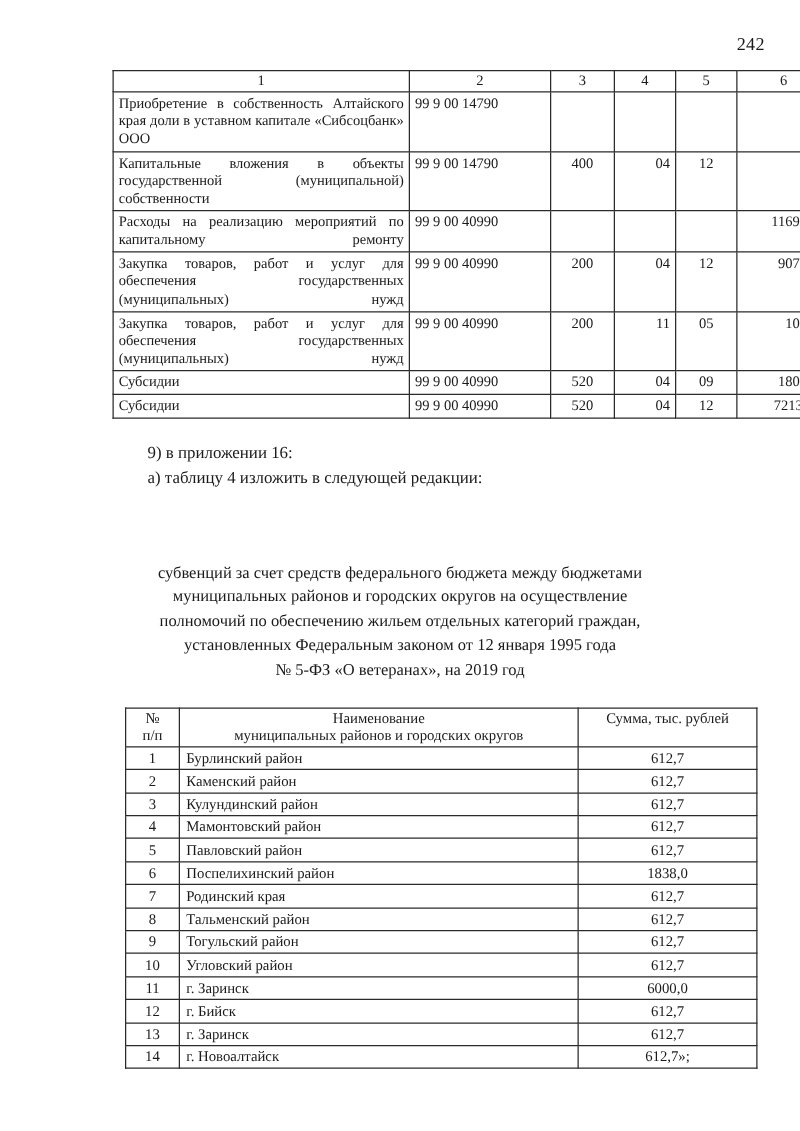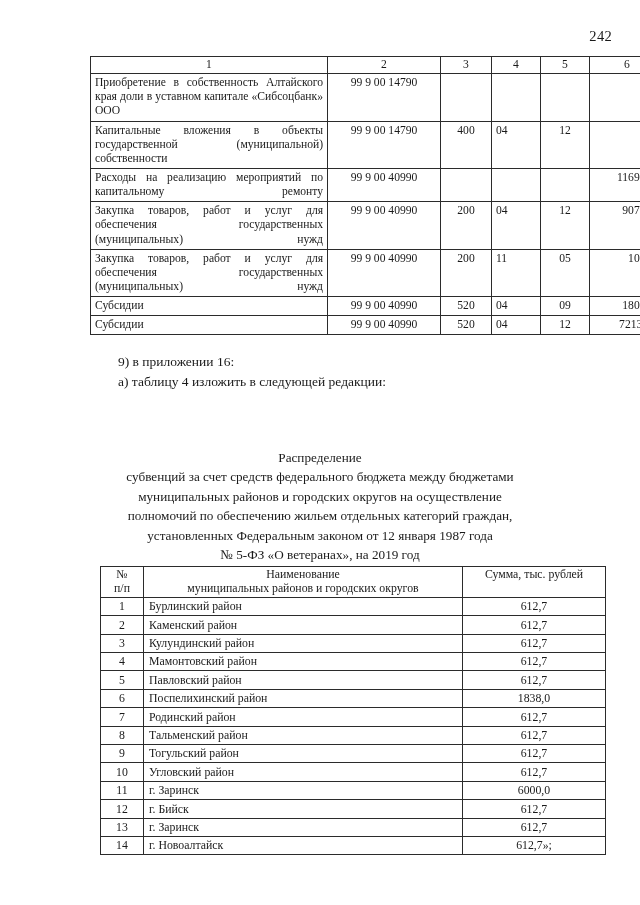--- a/index.html
+++ b/index.html
@@ -52,23 +52,23 @@
 
   
   .table1-wrap {
     position: absolute;
     left: 90px;
     top: 56px;
     width: 520px;
   }
   table.table1 { width: 520px; }
   table.table1 .c-name   { width: 228px; text-align: justify; text-align-last: justify; }
-  table.table1 .c-code   { width: 104px; text-align: center; }
+  table.table1 .c-code   { width: 104px; }
   table.table1 .c-n1     { width: 42px;  text-align: center; }
-  table.table1 .c-n2     { width: 40px;  text-align: left; }
+  table.table1 .c-n2     { width: 40px;  text-align: right; }
   table.table1 .c-n3     { width: 40px;  text-align: center; }
   table.table1 .c-sum    { width: 66px;  text-align: right; }
   table.table1 tr.head td { text-align: center; text-align-last: center; padding-top: 1px; padding-bottom: 1px; }
   table.table1 td.c-name  { hyphens: none; word-spacing: normal; }
   table.table1 tr:last-child td.c-name,
   table.table1 tr.single td.c-name { text-align: left; text-align-last: left; }
 
   
   .para {
     position: absolute;
@@ -190,25 +190,24 @@
         </tbody>
     </table>
   </div>
 
   <div class="para clause-1">9) в приложении 16:</div>
 
   <div class="para clause-2">а) таблицу 4 изложить в следующей редакции:</div>
 
 
   <div class="heading-block">
-    <span class="ln">Распределение</span>
     <span class="ln">субвенций за счет средств федерального бюджета между бюджетами</span>
     <span class="ln">муниципальных районов и городских округов на осуществление</span>
     <span class="ln">полномочий по обеспечению жильем отдельных категорий граждан,</span>
-    <span class="ln">установленных Федеральным законом от 12 января 1987 года</span>
+    <span class="ln">установленных Федеральным законом от 12 января 1995 года</span>
     <span class="ln">№ 5-ФЗ «О ветеранах», на 2019 год</span>
   </div>
 
   <div class="table2-wrap">
     <table class="doc-table table2">
       <tbody id="t2-body">
           <tr class="head">
             <td class="c-num"><span class="nowrap">№</span><br><span class="nowrap">п/п</span></td>
             <td class="c-nm"><span>Наименование</span><br><span>муниципальных районов и городских округов</span></td>
             <td class="c-sum">Сумма, тыс. рублей</td>
@@ -238,21 +237,21 @@
             <td class="c-nm">Павловский район</td>
             <td class="c-sum">612,7</td>
           </tr>
           <tr>
             <td class="c-num">6</td>
             <td class="c-nm">Поспелихинский район</td>
             <td class="c-sum">1838,0</td>
           </tr>
           <tr>
             <td class="c-num">7</td>
-            <td class="c-nm">Родинский район</td>
+            <td class="c-nm">Родинский края</td>
             <td class="c-sum">612,7</td>
           </tr>
           <tr>
             <td class="c-num">8</td>
             <td class="c-nm">Тальменский район</td>
             <td class="c-sum">612,7</td>
           </tr>
           <tr>
             <td class="c-num">9</td>
             <td class="c-nm">Тогульский район</td>

